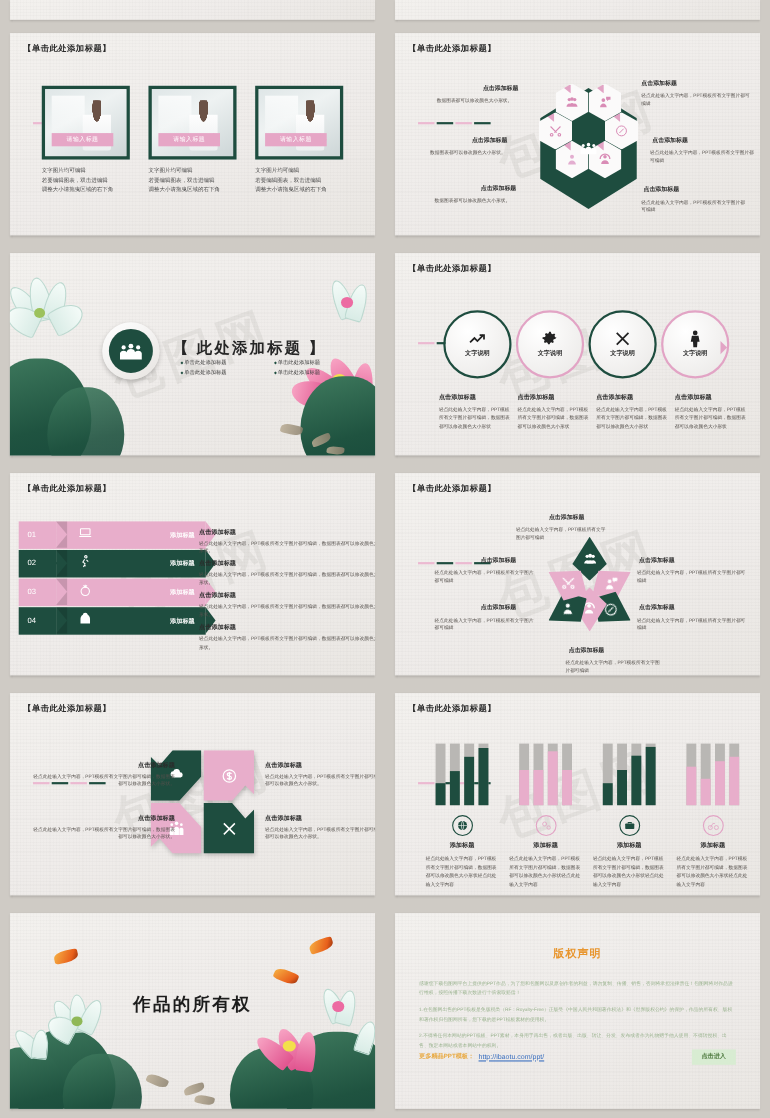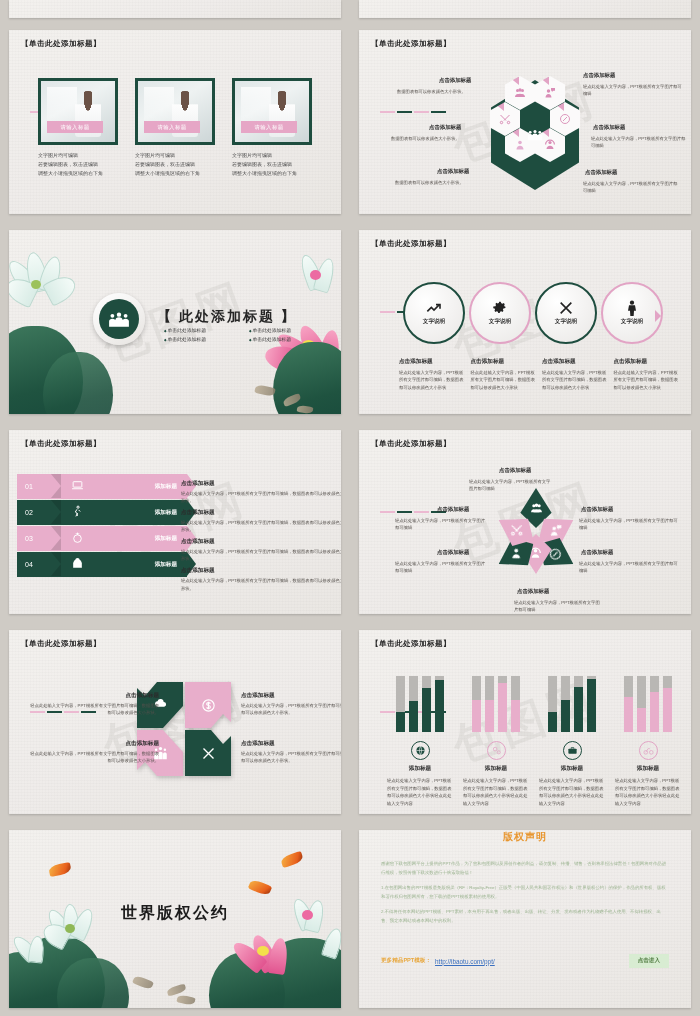--- a/index.html
+++ b/index.html
@@ -200,21 +200,21 @@
   .bico svg{width:11px;height:11px;}
   .bgrp h4{margin:5px 0 4px;font-size:5.6px;font-weight:bold;color:#2b2b2b;text-align:center;}
   .bgrp p{margin:0;font-size:4.3px;line-height:1.75;color:#55504c;}
 
   
   .thx{position:absolute;left:0;right:0;top:72px;text-align:center;}
   .thx .en{font-size:7.4px;color:#cbb9ae;letter-spacing:2.4px;}
   .thx .cn{font-size:16px;font-weight:bold;color:#1c1c1c;letter-spacing:2px;margin-top:1px;}
 
   
-  .cphead{text-align:center;font-size:10px;font-weight:bold;color:#e8962f;letter-spacing:1px;}
+  .cphead{text-align:center;margin-top:30px;font-size:10px;font-weight:bold;color:#e8962f;letter-spacing:1px;}
   .cpbody{margin:16px 22px 0;font-size:4.4px;line-height:1.95;color:#9ab38f;}
   .cpbody p{margin:0 0 7px;}
   .cpfoot{position:absolute;left:22px;right:22px;bottom:40px;display:flex;align-items:center;}
   .cpfoot .lbl{font-size:5.6px;font-weight:bold;color:#e8a83f;}
   .cpfoot .lnk{font-size:6.4px;color:#3a6fbf;margin-left:4px;text-decoration:underline;}
   .cpbtn{margin-left:auto;background:#d8ecd2;color:#4e7a3f;font-size:5.6px;
     padding:3px 9px;border:none;font-weight:bold;}
 </style>
 </head>
 <body>
@@ -877,21 +877,21 @@
         <div class="goldfish" style="left:40px;top:34px;width:22px;height:11px;transform:rotate(-12deg);"></div>
         <div class="goldfish" style="left:240px;top:52px;width:22px;height:11px;transform:rotate(24deg);"></div>
         <div class="goldfish" style="right:38px;top:24px;width:22px;height:11px;transform:rotate(-18deg);"></div>
 
         <div class="fish" style="left:124px;top:148px;width:20px;height:9px;transform:rotate(24deg);"></div>
         <div class="fish" style="left:158px;top:156px;width:19px;height:8px;transform:rotate(-16deg);"></div>
         <div class="fish" style="left:168px;top:166px;width:18px;height:8px;transform:rotate(12deg);"></div>
       </div>
 
       <div class="thx">
-        <div class="cn">世界版权公约</div>
+        <div class="cn">作品的所有权</div>
       </div>
     </div>
   </div>
 
   <div class="cell">
     <div class="slide">
       <div class="cphead">版权声明</div>
       <div class="cpbody">
         <p>感谢您下载包图网平台上提供的PPT作品，为了您和包图网以及原创作者的利益，请勿复制、传播、销售，否则将承担法律责任！包图网将对作品进行维权，按照传播下载次数进行十倍索取赔偿！</p>
         <p>1.在包图网出售的PPT模板是免版税类（RF：Royalty-Free）正版受《中国人民共和国著作权法》和《世界版权公约》的保护，作品的所有权、版权和著作权归包图网所有，您下载的是PPT模板素材的使用权。</p>

